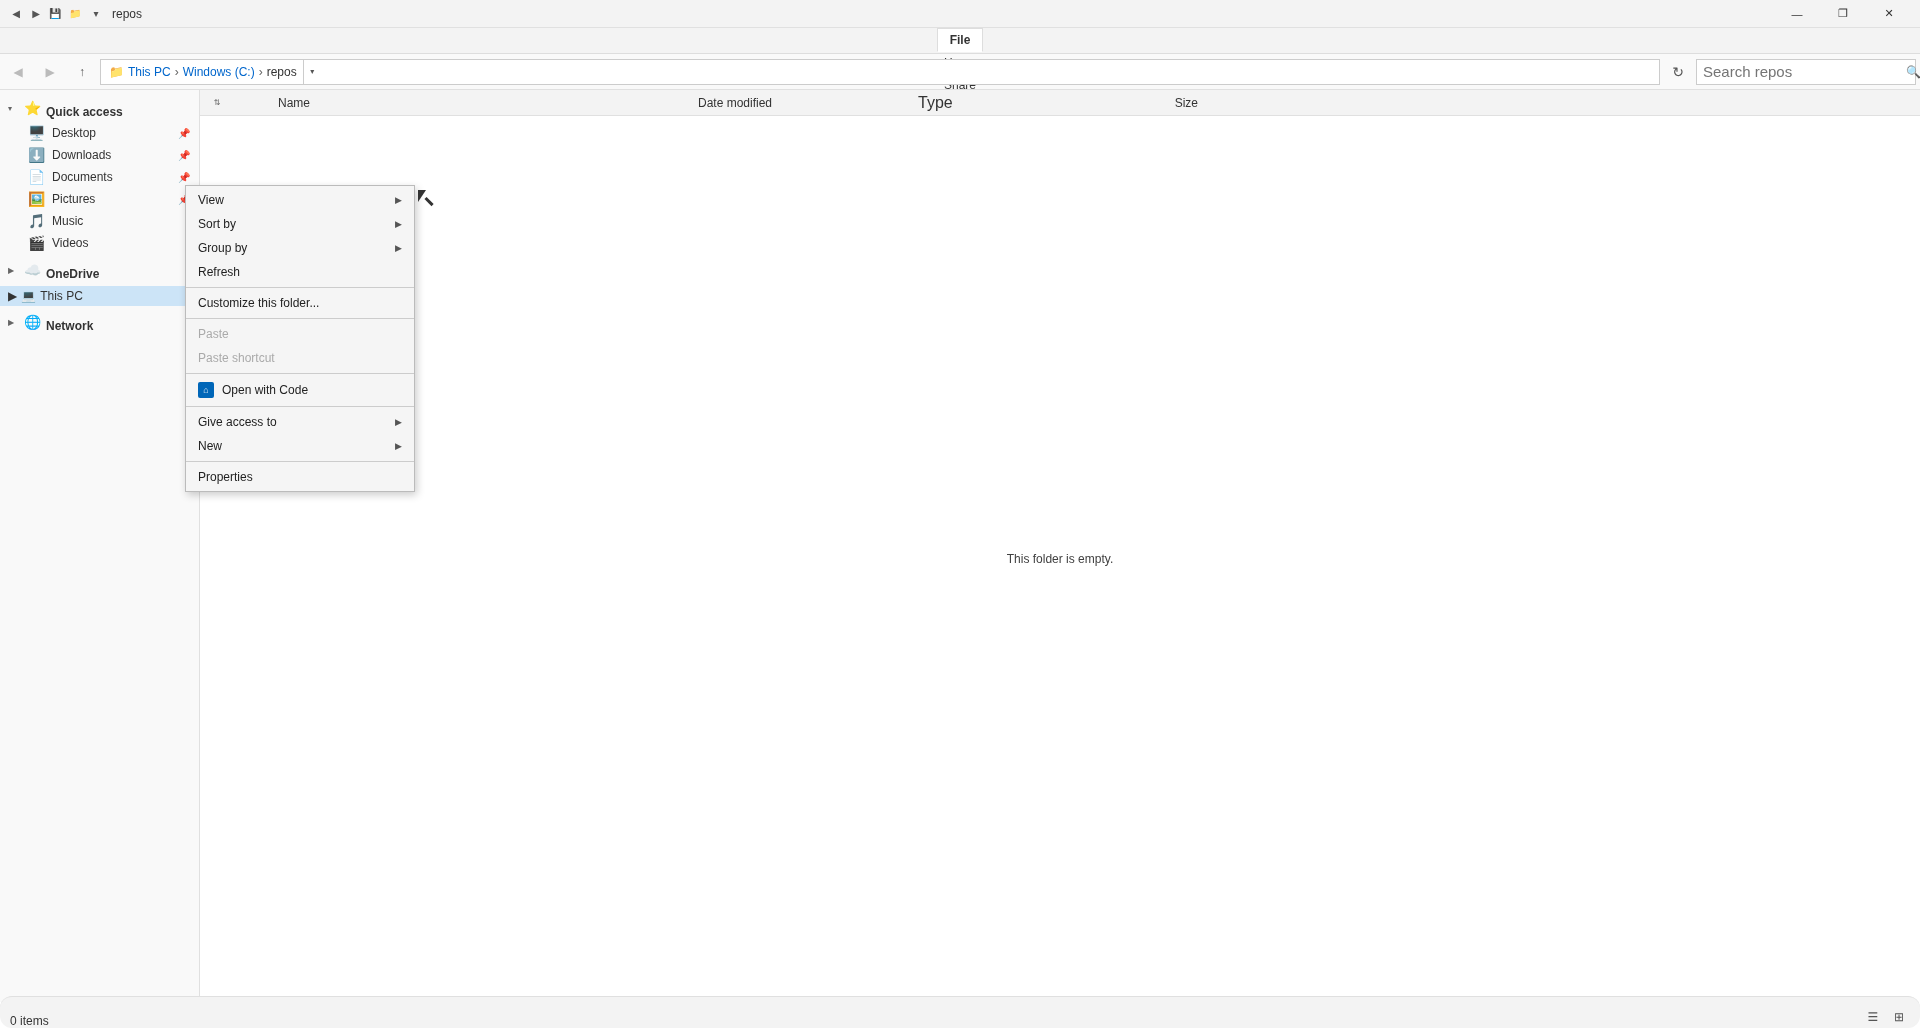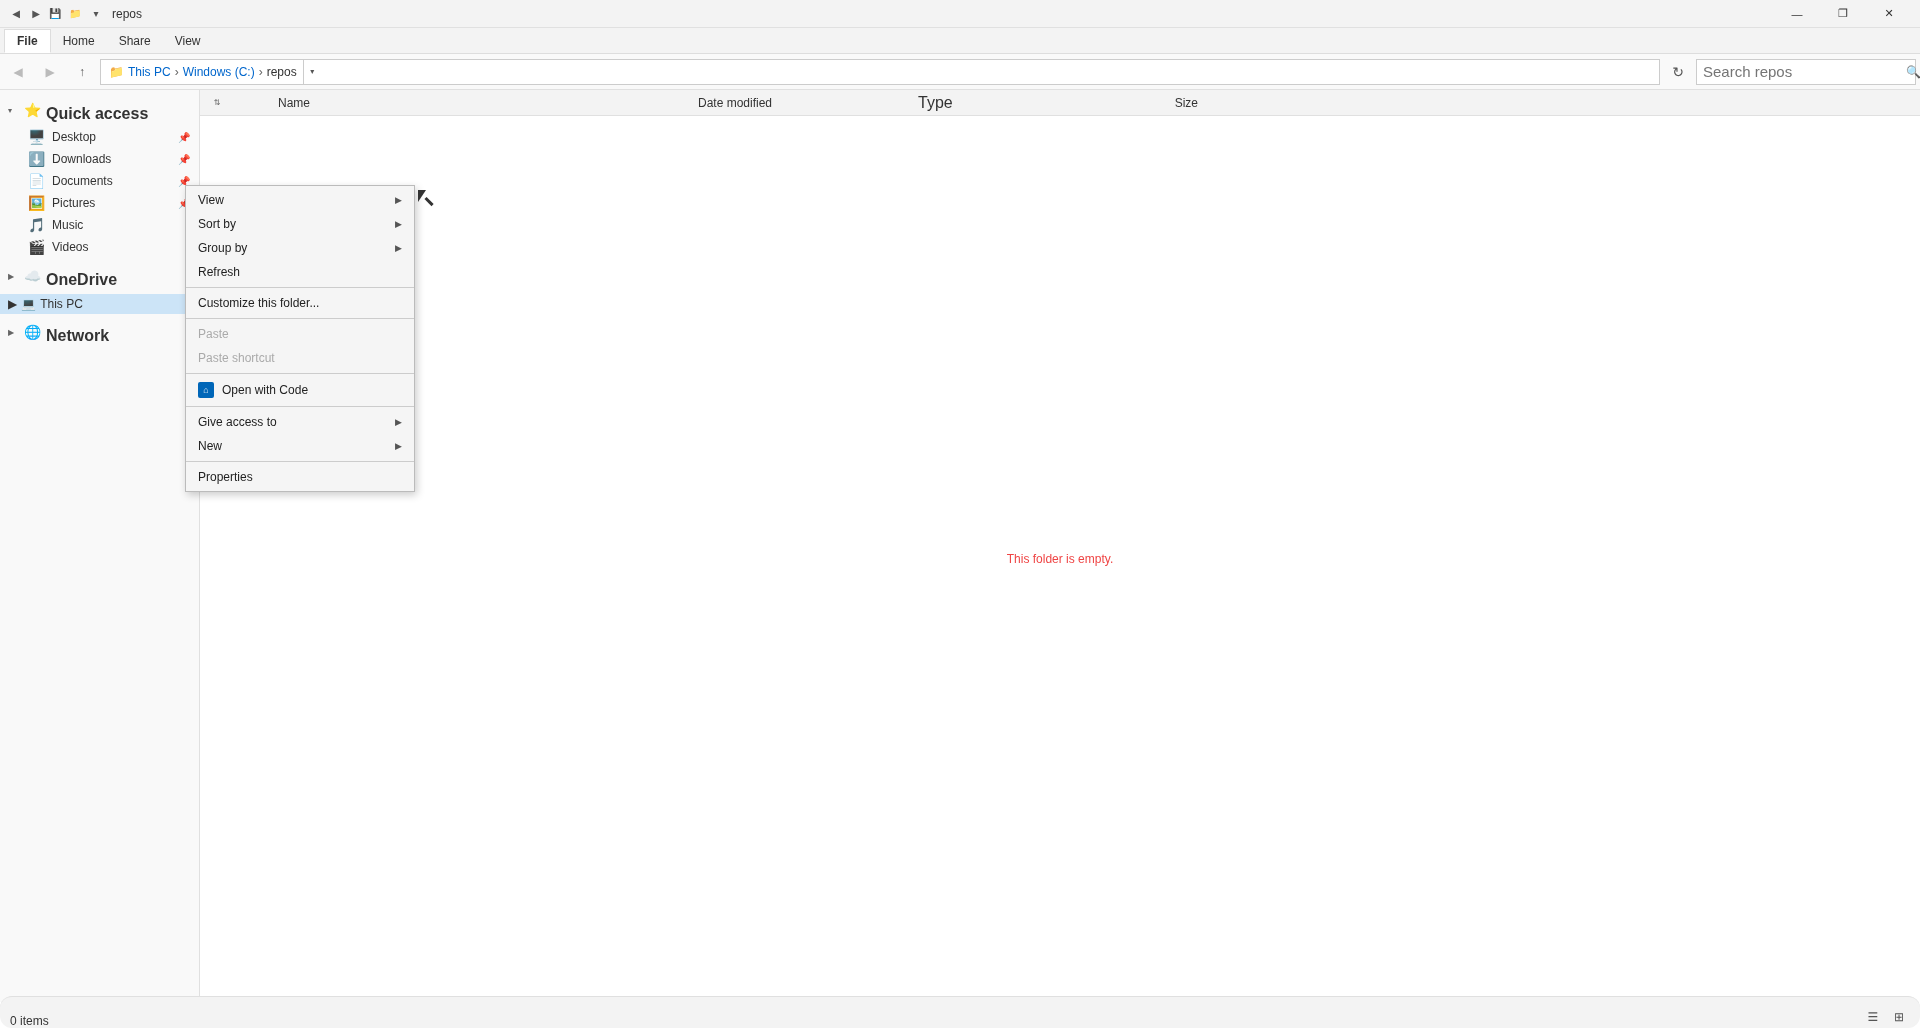--- a/index.html
+++ b/index.html
@@ -61,20 +61,21 @@
     }
 
     
     .ribbon-tabs {
       height: 26px;
       background: #f3f3f3;
       display: flex;
       align-items: center;
       border-bottom: 1px solid #ddd;
       padding: 0 4px;
+      flex-direction: column;
     }
     .ribbon-tab {
       padding: 4px 12px;
       font-size: 12px;
       color: #333;
       cursor: pointer;
     }
     .ribbon-tab.active {
       background: #fff;
       border: 1px solid #ddd;
@@ -200,21 +201,21 @@
       color: #666;
       width: 12px;
     }
     .sidebar-header .section-icon {
       font-size: 14px;
       width: 18px;
       text-align: center;
     }
     .sidebar-header .section-label {
       font-weight: 600;
-      font-size: 16px;
+      font-size: 12px;
       margin-top: 8px;
     }
     .sidebar-item {
       display: flex;
       align-items: center;
       padding: 3px 8px 3px 28px;
       cursor: pointer;
       font-size: 12px;
       color: #333;
       gap: 6px;
@@ -271,21 +272,21 @@
       overflow-y: auto;
       position: relative;
       background: #fff;
     }
     .empty-message {
       position: absolute;
       top: 50%;
       left: 50%;
       transform: translate(-50%, -50%);
       font-size: 12px;
-      color: #ef4444;
+      color: #404040;
     }
 
     
     .status-bar {
       height: 32px;
       background: #f3f3f3;
       border-top: 1px solid #e0e0e0;
       display: flex;
       align-items: flex-end;
       padding: 0 10px;

